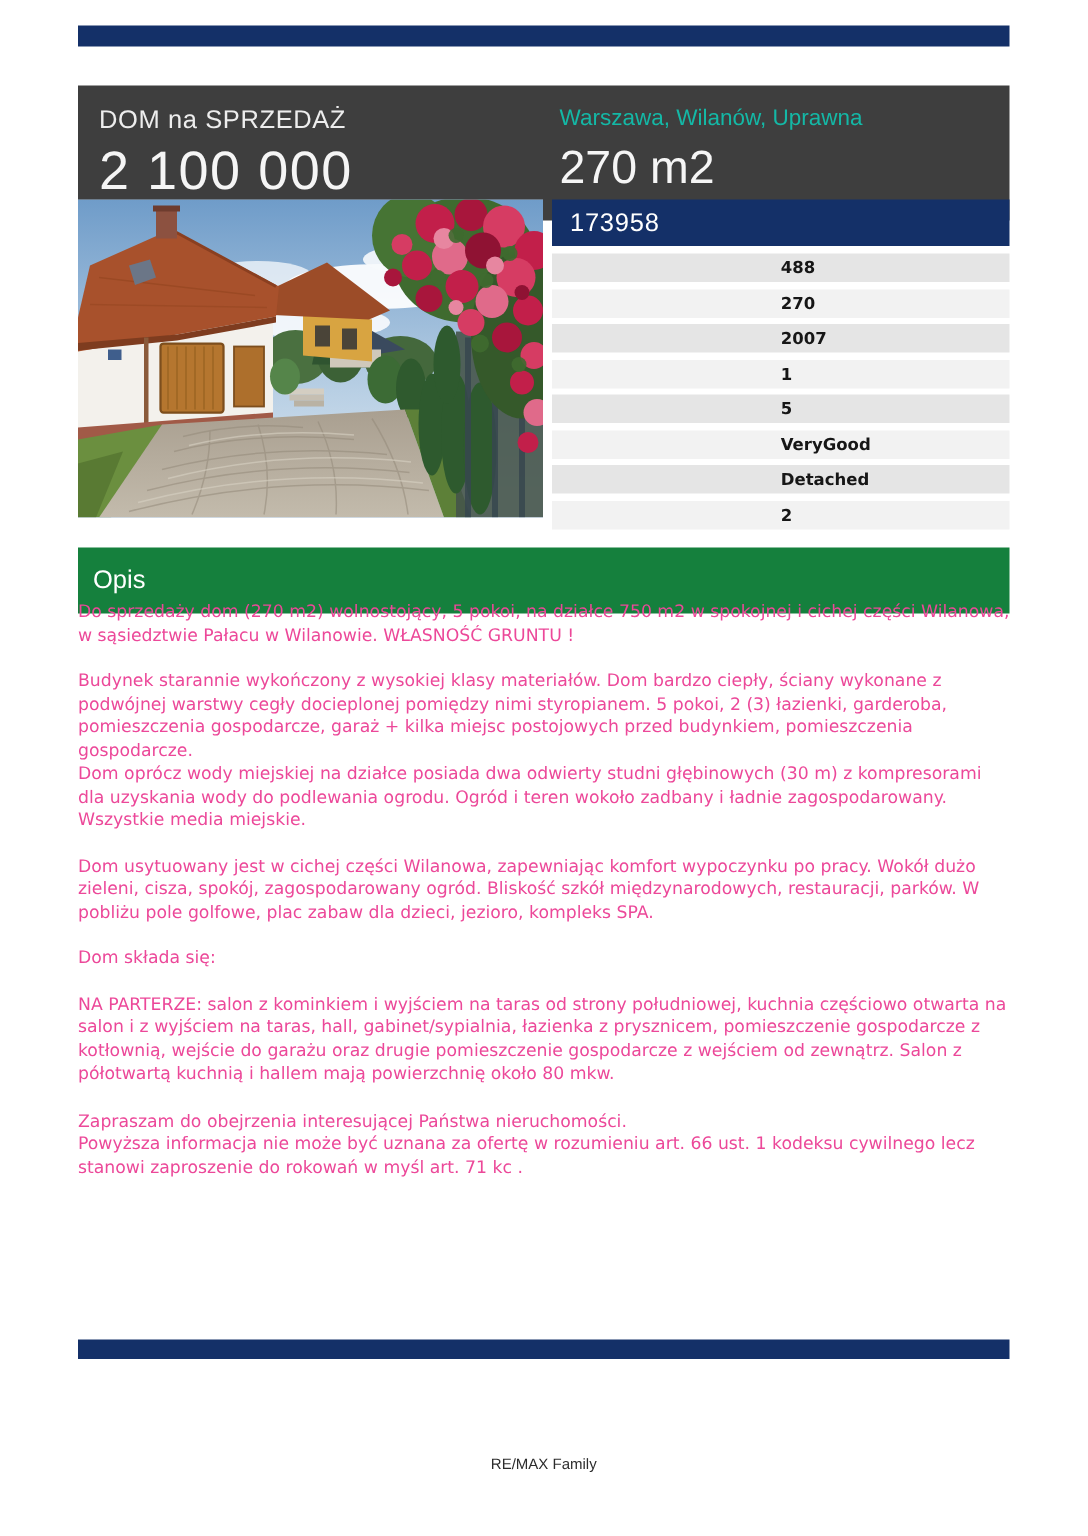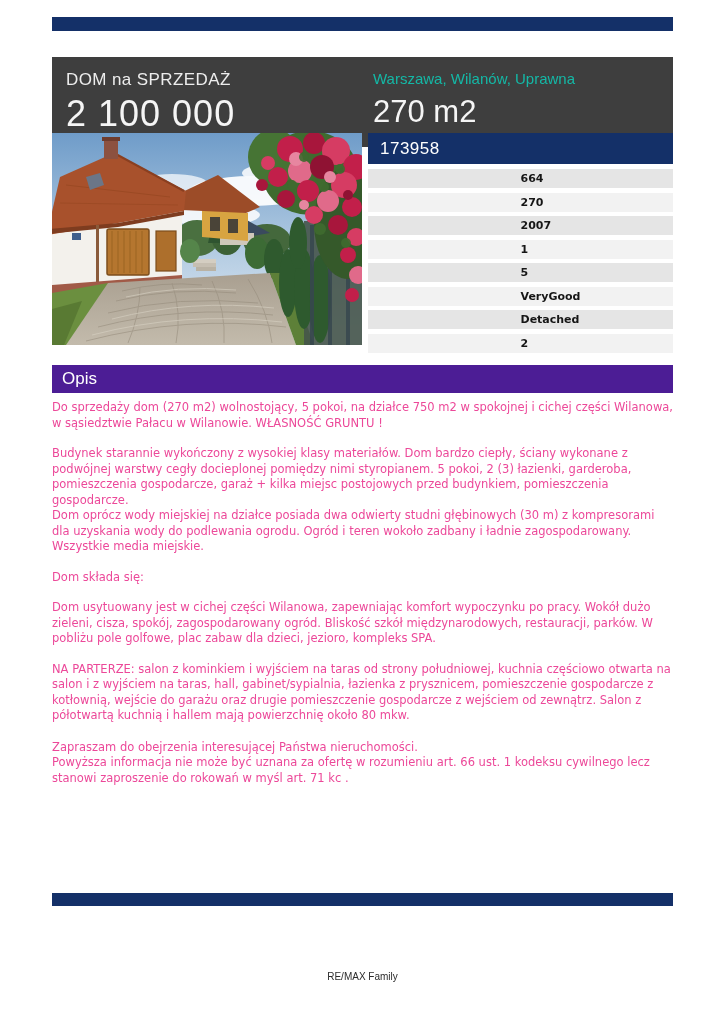--- a/index.html
+++ b/index.html
@@ -39,21 +39,21 @@
   }
   .attr-rows { margin-top:5px; }
   .attr-row { height:19px; margin-bottom:4.5px; display:flex; align-items:center; }
   .attr-row:nth-child(odd) { background:#e5e5e5; }
   .attr-row:nth-child(even) { background:#f2f2f2; }
   .attr-label { width:50%; }
   .attr-value { width:50%; font-size:11px; font-weight:bold; color:#161616; }
 
   
   .opis-bar {
-    top:365px; height:28px; background:#4c1d95; color:#ffffff;
+    top:365px; height:44px; background:#15803d; color:#ffffff;
     font-family:"Liberation Sans", sans-serif; font-size:17px;
     display:flex; align-items:center; padding-left:10px;
   }
   .description { top:400px; color:#ec4899; }
   .description p {
     font-size:11.5px; line-height:15.5px; white-space:pre-line;
     margin-bottom:15px; letter-spacing:0;
   }
   .description p.gap-before { margin-top:16px; }
 
@@ -229,21 +229,21 @@
           <circle cx="268" cy="96" r="6"></circle>
             <circle cx="294" cy="110" r="5"></circle>
         </g>
       </svg>
     </div>
     <div class="panel">
       <div class="panel-id">173958</div>
       <div class="attr-rows">
         <div class="attr-row">
           <div class="attr-label"></div>
-          <div class="attr-value">664</div>
+          <div class="attr-value">488</div>
         </div>
         <div class="attr-row">
           <div class="attr-label"></div>
           <div class="attr-value">270</div>
         </div>
         <div class="attr-row">
           <div class="attr-label"></div>
           <div class="attr-value">2007</div>
         </div>
         <div class="attr-row">
@@ -269,22 +269,22 @@
       </div>
     </div>
   </div>
 
   <div class="content opis-bar">Opis</div>
 
   <div class="content description">
     <p>Do sprzedaży dom (270 m2) wolnostojący, 5 pokoi, na działce 750 m2 w spokojnej i cichej części Wilanowa, w sąsiedztwie Pałacu w Wilanowie. WŁASNOŚĆ GRUNTU !</p>
     <p>Budynek starannie wykończony z wysokiej klasy materiałów. Dom bardzo ciepły, ściany wykonane z podwójnej warstwy cegły docieplonej pomiędzy nimi styropianem. 5 pokoi, 2 (3) łazienki, garderoba, pomieszczenia gospodarcze, garaż + kilka miejsc postojowych przed budynkiem, pomieszczenia gospodarcze.
 Dom oprócz wody miejskiej na działce posiada dwa odwierty studni głębinowych (30 m) z kompresorami dla uzyskania wody do podlewania ogrodu. Ogród i teren wokoło zadbany i ładnie zagospodarowany. Wszystkie media miejskie.</p>
+    <p>Dom usytuowany jest w cichej części Wilanowa, zapewniając komfort wypoczynku po pracy. Wokół dużo zieleni, cisza, spokój, zagospodarowany ogród. Bliskość szkół międzynarodowych, restauracji, parków. W pobliżu pole golfowe, plac zabaw dla dzieci, jezioro, kompleks SPA.</p>
     <p>Dom składa się:</p>
-    <p>Dom usytuowany jest w cichej części Wilanowa, zapewniając komfort wypoczynku po pracy. Wokół dużo zieleni, cisza, spokój, zagospodarowany ogród. Bliskość szkół międzynarodowych, restauracji, parków. W pobliżu pole golfowe, plac zabaw dla dzieci, jezioro, kompleks SPA.</p>
     <p>NA PARTERZE: salon z kominkiem i wyjściem na taras od strony południowej, kuchnia częściowo otwarta na salon i z wyjściem na taras, hall, gabinet/sypialnia, łazienka z prysznicem, pomieszczenie gospodarcze z kotłownią, wejście do garażu oraz drugie pomieszczenie gospodarcze z wejściem od zewnątrz. Salon z półotwartą kuchnią i hallem mają powierzchnię około 80 mkw.</p>
     <p class="gap-before">Zapraszam do obejrzenia interesującej Państwa nieruchomości.
 Powyższa informacja nie może być uznana za ofertę w rozumieniu art. 66 ust. 1 kodeksu cywilnego lecz stanowi zaproszenie do rokowań w myśl art. 71 kc .</p>
   </div>
 
   <div class="content divider"></div>
 
   <div class="footer">RE/MAX Family</div>
 
 </div>

